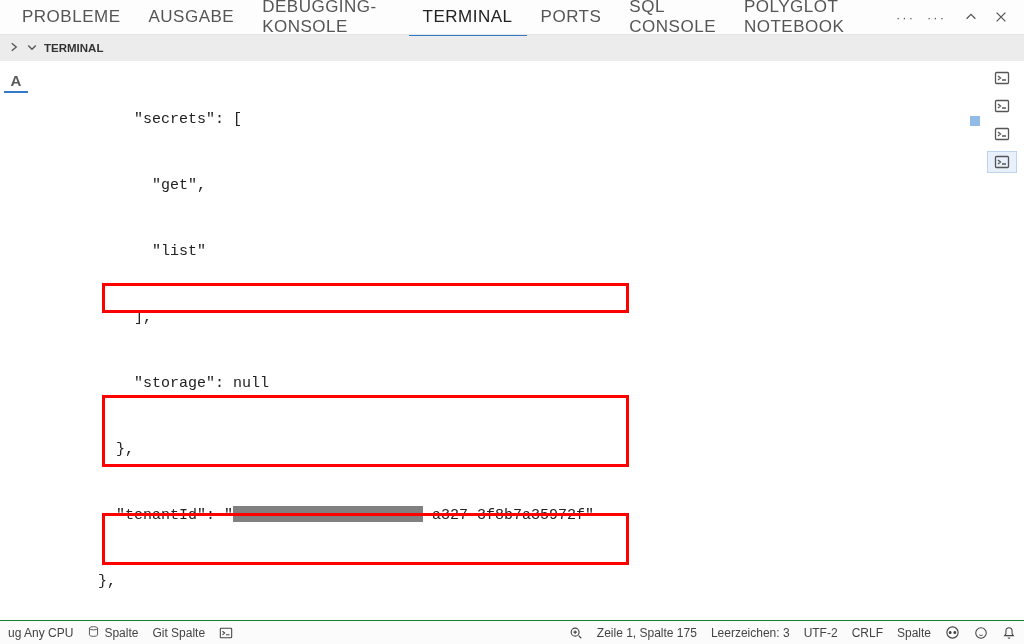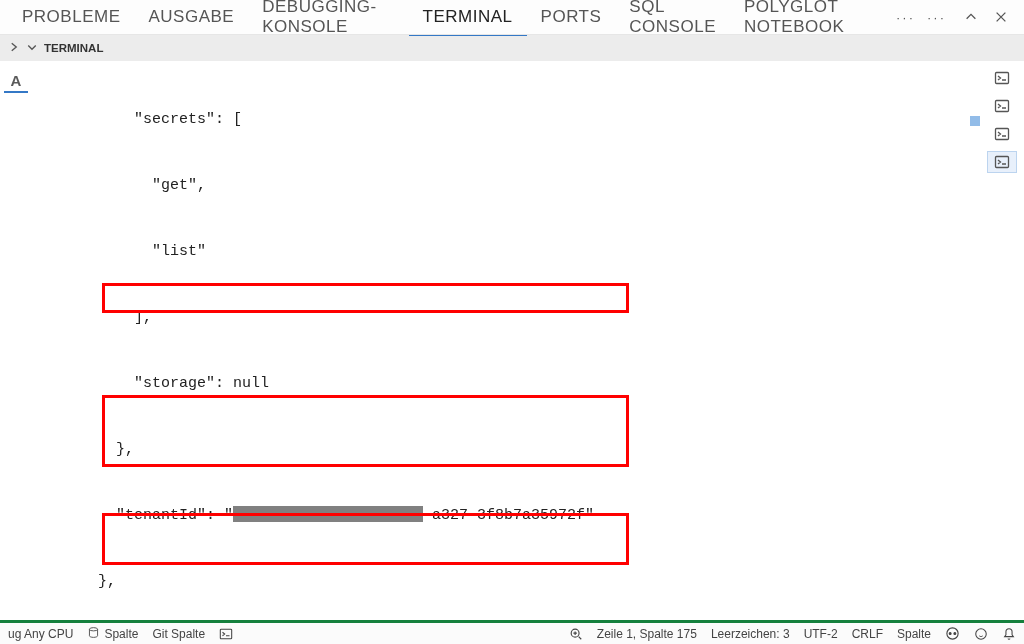--- a/index.html
+++ b/index.html
@@ -143,21 +143,21 @@
     width: 10px;
     height: 10px;
     background: #4a90d9;
     opacity: 0.6;
   }
   .status-bar {
     display: flex;
     align-items: center;
     height: 24px;
     background: #fbfbfb;
-    border-top: 3px solid #15803d;
+    border-top: 1px solid #15803d;
     font-size: 12px;
     color: #444;
     padding: 0 8px;
     gap: 14px;
   }
   .status-bar .sb-item {
     display: flex;
     align-items: center;
     gap: 4px;
     cursor: pointer;

